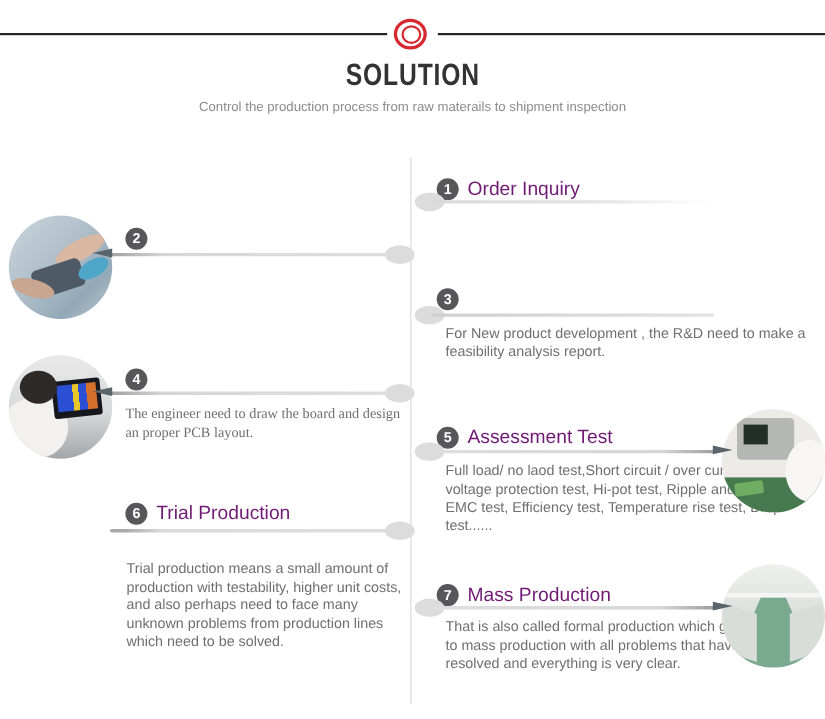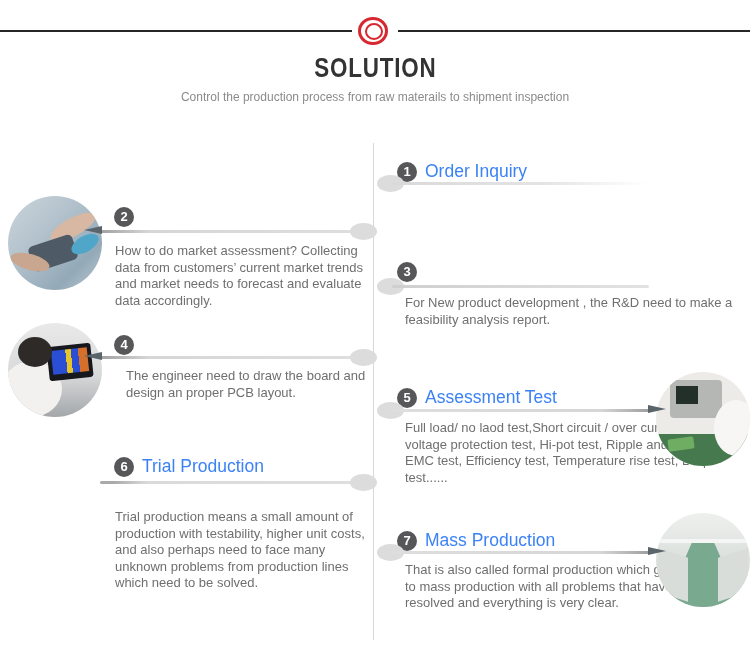--- a/index.html
+++ b/index.html
@@ -20,21 +20,21 @@
   .sec-sub{position:absolute;left:0;top:90px;width:750px;margin:0;text-align:center;
            font-size:12px;color:#8b8b8b;}
 
   
   .vdivider{position:absolute;left:373px;top:143px;width:1px;height:497px;background:#d8d8d8;}
 
   
   .titlerow{position:absolute;display:flex;align-items:center;gap:8px;height:21px;}
   .badge{width:20px;height:20px;border-radius:50%;background:#57575a;color:#fff;
          font-size:13px;font-weight:bold;display:flex;align-items:center;justify-content:center;flex:0 0 20px;}
-  .stitle{font-size:17.5px;color:#3b82f6;white-space:nowrap;}
+  .stitle{font-size:17.5px;color:#701a75;white-space:nowrap;}
   .sbody{position:absolute;font-size:13px;line-height:16.5px;color:#6f6f6f;}
 
   
   .connector{position:absolute;height:17px;}
   .bulb{position:absolute;top:0;width:27px;height:17px;border-radius:50%;background:#dcdcdc;}
   .rail{position:absolute;top:7px;height:3px;border-radius:2px;}
   .conn-right .bulb{left:0;}
   .conn-right .rail{left:15px;right:0;}
   .conn-left .bulb{right:0;}
   .conn-left .rail{left:0;right:15px;}
@@ -109,21 +109,20 @@
     <span class="ly hand2"></span>
   </div>
   <div class="titlerow" style="left:114px;top:206px;">
     <span class="badge">2</span>
   </div>
   <div class="connector conn-left" style="left:95px;top:223px;width:282px;">
     <span class="rail fromphoto"></span>
     <span class="bulb"></span>
   </div>
   <div class="tip point-left" style="left:84px;top:226px;"></div>
-  <div class="sbody" style="left:115px;top:243px;width:258px;">How to do market assessment? Collecting data from customers’ current market trends and market needs to forecast and evaluate data accordingly.</div>
 
   <div class="titlerow" style="left:397px;top:261px;">
     <span class="badge">3</span>
   </div>
   <div class="connector conn-right" style="left:377px;top:278px;width:272px;">
     <span class="bulb"></span>
     <span class="rail solid"></span>
   </div>
   <div class="sbody" style="left:405px;top:295px;width:345px;">For New product development , the R&amp;D need to make a feasibility analysis report.</div>
 
@@ -134,21 +133,21 @@
     <span class="ly hair"></span>
   </div>
   <div class="titlerow" style="left:114px;top:334px;">
     <span class="badge">4</span>
   </div>
   <div class="connector conn-left" style="left:95px;top:349px;width:282px;">
     <span class="rail fromphoto"></span>
     <span class="bulb"></span>
   </div>
   <div class="tip point-left" style="left:84px;top:352px;"></div>
-  <div class="sbody" style="left:126px;top:368px;width:262px;">The engineer need to draw the board and design an proper PCB layout.</div>
+  <div class="sbody" style="left:114px;top:368px;width:262px;font-family:Liberation Serif, serif;">The engineer need to draw the board and design an proper PCB layout.</div>
 
   <div class="photo ph-test" style="left:656px;top:372px;">
     <span class="ly scope"></span>
     <span class="ly scr"></span>
     <span class="ly bench"></span>
     <span class="ly coat"></span>
     <span class="ly pcb"></span>
   </div>
   <div class="titlerow" style="left:397px;top:387px;">
     <span class="badge">5</span>

